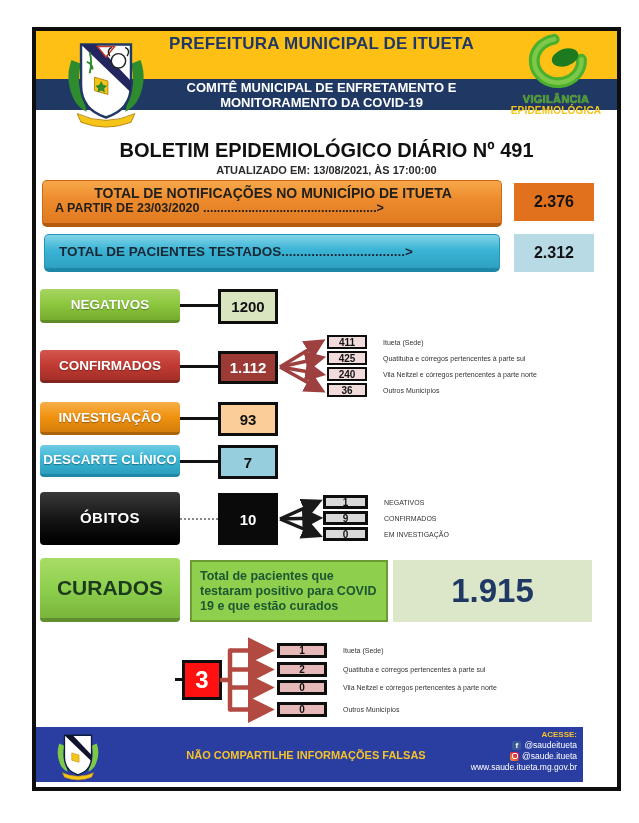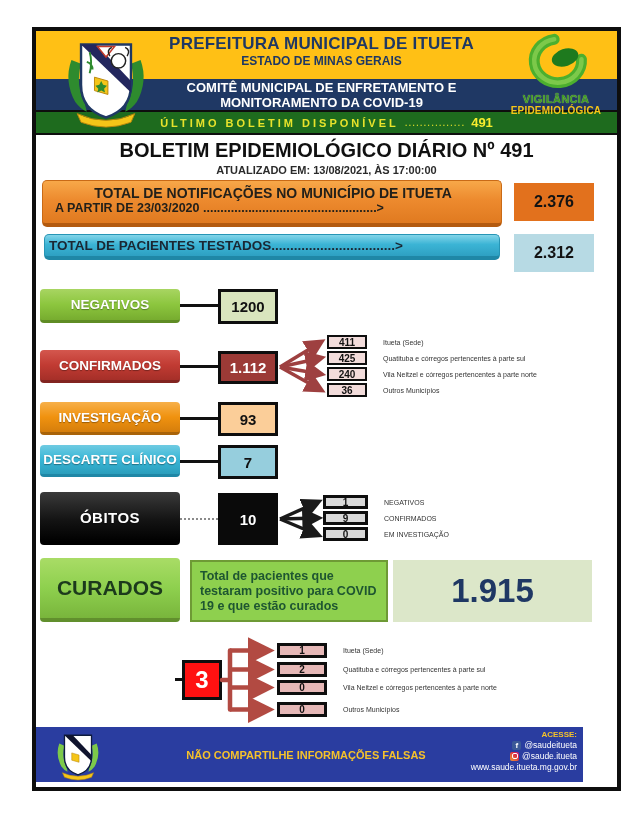--- a/index.html
+++ b/index.html
@@ -31,24 +31,24 @@
   
   .btitle { position:absolute; left:0; right:0; top:108px; text-align:center; font-size:20px; font-weight:800; color:#101010; }
   .bsub   { position:absolute; left:0; right:0; top:133px; text-align:center; font-size:11px; font-weight:600; color:#2b2b2b; }
 
   
   .bar-notif { position:absolute; left:6px; top:149px; width:460px; height:47px; border-radius:5px;
                background:linear-gradient(180deg,#F7A849 0%,#ED8A2E 45%,#E07A20 100%);
                border:1px solid #C96A16; border-bottom:4px solid #B35A0F; color:#23201a; padding:4px 10px 0 12px; }
   .bar-notif .l1 { text-align:center; font-weight:bold; font-size:14px; }
   .bar-notif .l2 { text-align:left; font-weight:bold; font-size:12.5px; }
-  .bar-tested { position:absolute; left:8px; top:203px; width:456px; height:26px; border-radius:5px;
+  .bar-tested { position:absolute; left:8px; top:203px; width:456px; height:38px; border-radius:5px;
                 background:linear-gradient(180deg,#83D5E9 0%,#3BB4D5 45%,#2EA0C2 100%);
                 border:1px solid #2795B5; border-bottom:4px solid #1F87A6; color:#1a2733;
-                display:flex; align-items:center; padding-left:4px; font-weight:bold; font-size:13.5px; }
+                display:flex; align-items:center; padding-left:14px; font-weight:bold; font-size:13.5px; }
   .valbox-notif { position:absolute; left:478px; top:152px; width:80px; height:38px; background:#E2711D;
                   display:flex; align-items:center; justify-content:center; font-weight:800; font-size:16px; color:#131313; }
   .valbox-tested{ position:absolute; left:478px; top:203px; width:80px; height:38px; background:#B7DAE4;
                   display:flex; align-items:center; justify-content:center; font-weight:800; font-size:16px; color:#131313; }
 
   
   .btn3d { position:absolute; left:4px; width:140px; border-radius:4px; display:flex; align-items:center; justify-content:center;
            font-weight:bold; color:#fff; text-shadow:0 1px 1px rgba(0,0,0,.35); font-size:13.5px; }
   .btn-neg  { top:258px; height:34px; background:linear-gradient(180deg,#A8D562,#8CC63E 50%,#77AC2F); border-bottom:3px solid #5F8C24; }
   .btn-conf { top:319px; height:33px; background:linear-gradient(180deg,#D4574E,#C13B33 50%,#A52F28); border-bottom:3px solid #822420; }
@@ -109,32 +109,26 @@
 
 <div class="page">
   <div class="frame">
     <div class="inner">
 
       <div class="band-yellow"></div>
       <div class="band-navy"></div>
 
       <div class="muni-wrap">
         <div class="muni-title">PREFEITURA MUNICIPAL DE ITUETA</div>
-        <div class="muni-state">ESTADO DE MINAS GERAIS</div>
       </div>
       <div class="committee">
         <div>COMITÊ MUNICIPAL DE ENFRETAMENTO E</div>
         <div>MONITORAMENTO DA COVID-19</div>
       </div>
 
-      <div class="band-green">
-        <span class="lastb-label">ÚLTIMO BOLETIM DISPONÍVEL</span>
-        <span class="lastb-dots">................</span>
-        <span class="lastb-num">491</span>
-      </div>
 
       <div class="crest">
         <svg viewBox="0 0 100 100" width="96" height="96">
           <path d="M14 28 q-8 22 4 44 q6 8 12 10 l-2-8 q-10 -20 -4 -42 z" fill="#2E8B2E"></path>
           <path d="M86 28 q8 22 -4 44 q-6 8 -12 10 l2-8 q10 -20 4 -42 z" fill="#2E8B2E"></path>
           <path d="M24 12 h52 v42 q0 26 -26 34 q-26 -8 -26 -34 z" fill="#ffffff" stroke="#1F3864" stroke-width="2.5"></path>
           <polygon points="24,12 40,12 76,50 76,62" fill="#23265E"></polygon>
           <polygon points="41,14 59,14 50,25" fill="#fff" stroke="#C0392B" stroke-width="1.5"></polygon>
           <circle cx="63" cy="29" r="7.5" fill="#fff" stroke="#222" stroke-width="1.5"></circle>
           <path d="M54 24 q-4 -6 2 -9 M72 24 q4 -6 -2 -9" stroke="#222" stroke-width="1.5" fill="none"></path>

